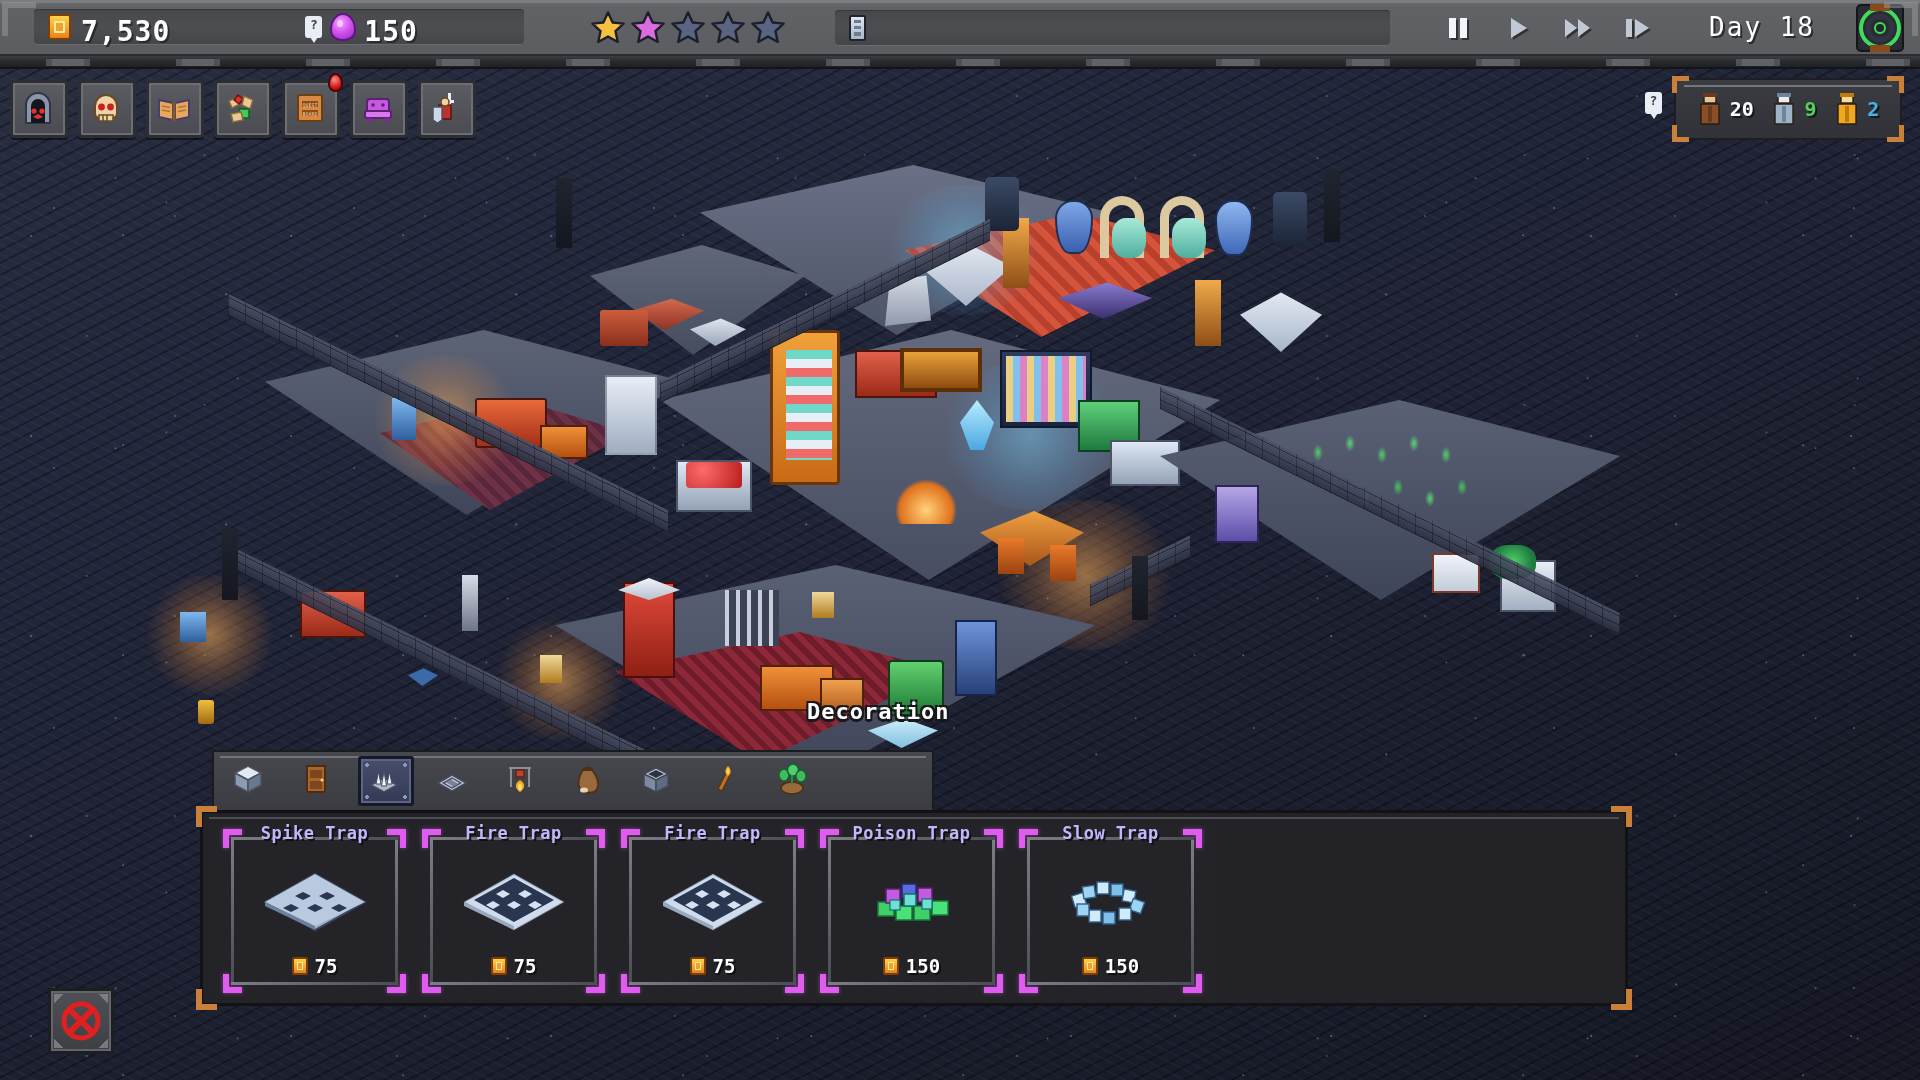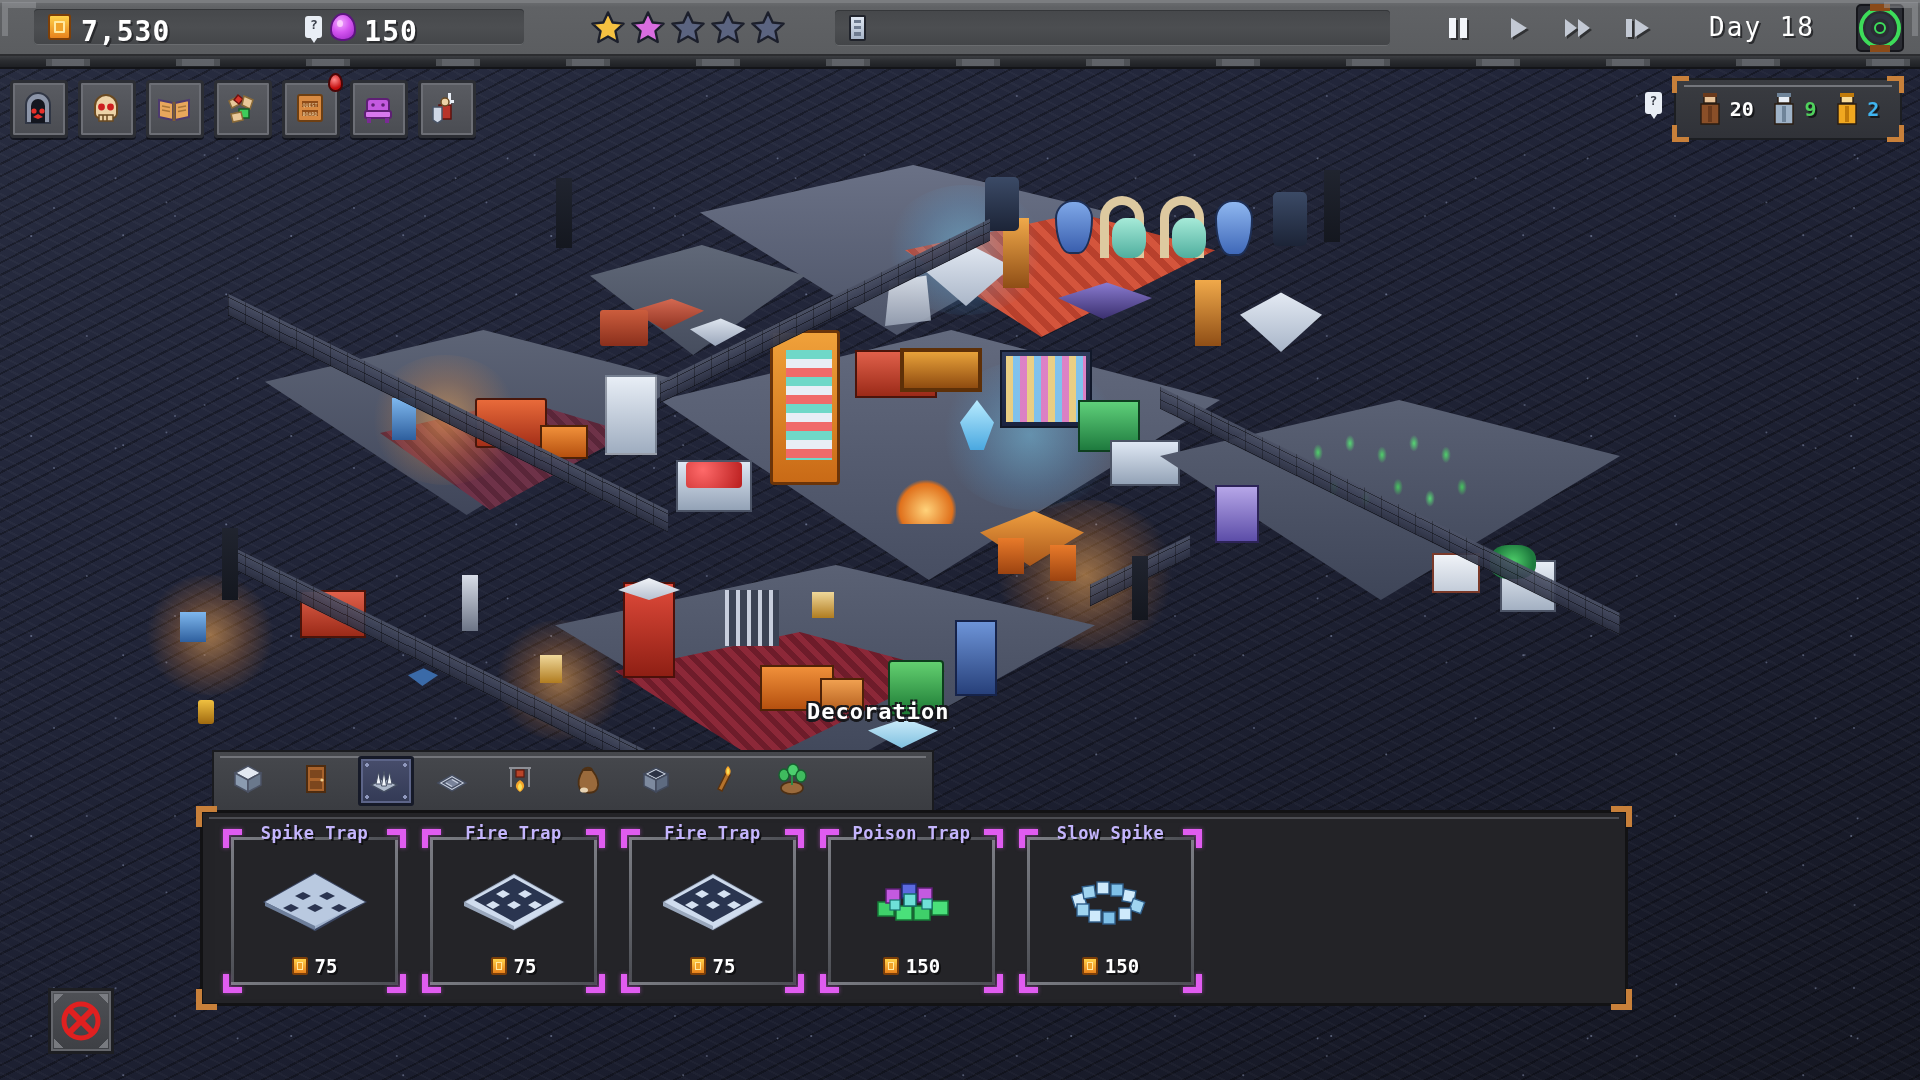--- a/index.html
+++ b/index.html
@@ -875,21 +875,21 @@
       </div>
       <div class="card">
         <span class="frame-v l"></span>
         <span class="frame-v r"></span>
         <span class="frame-h t"></span>
         <span class="frame-h b"></span>
         <span class="ccorner tl"></span>
         <span class="ccorner tr"></span>
         <span class="ccorner bl"></span>
         <span class="ccorner br"></span>
-        <span class="card-name">Slow Spike</span>
+        <span class="card-name">Slow Trap</span>
         <span class="card-art">
           <svg width="112" height="70" viewBox="0 0 112 70">
             <g stroke="#2f5e8a" stroke-width="1.4">
               <rect x="18" y="30" width="12" height="12" fill="#cfeafb" transform="rotate(-18 24 36)"></rect>
               <rect x="28" y="22" width="12" height="12" fill="#9fd4f0" transform="rotate(-8 34 28)"></rect>
               <rect x="42" y="18" width="12" height="12" fill="#cfeafb"></rect>
               <rect x="56" y="20" width="12" height="12" fill="#7fc0e8"></rect>
               <rect x="68" y="26" width="12" height="12" fill="#cfeafb" transform="rotate(10 74 32)"></rect>
               <rect x="76" y="36" width="12" height="12" fill="#9fd4f0" transform="rotate(20 82 42)"></rect>
               <rect x="64" y="44" width="12" height="12" fill="#cfeafb"></rect>

